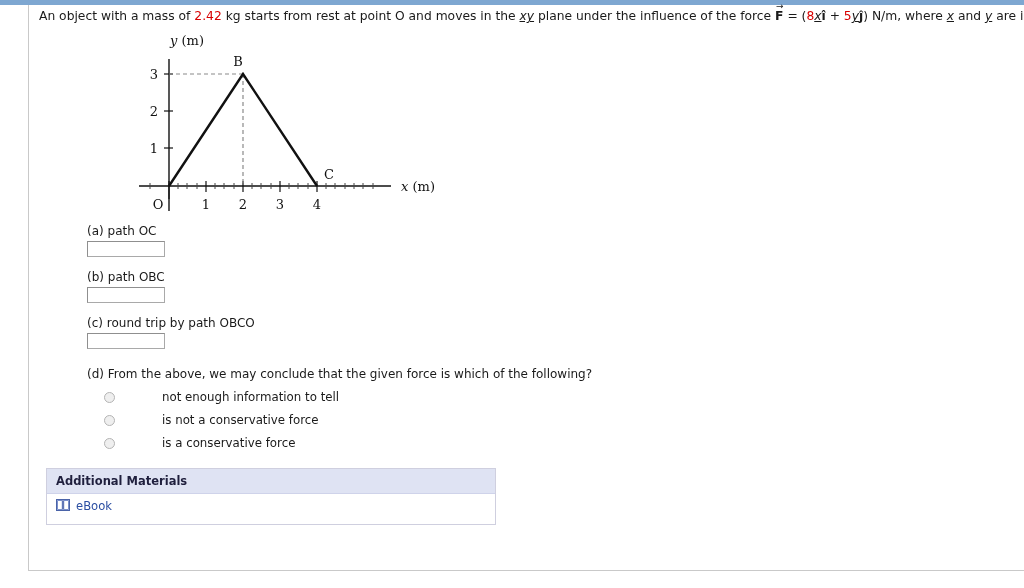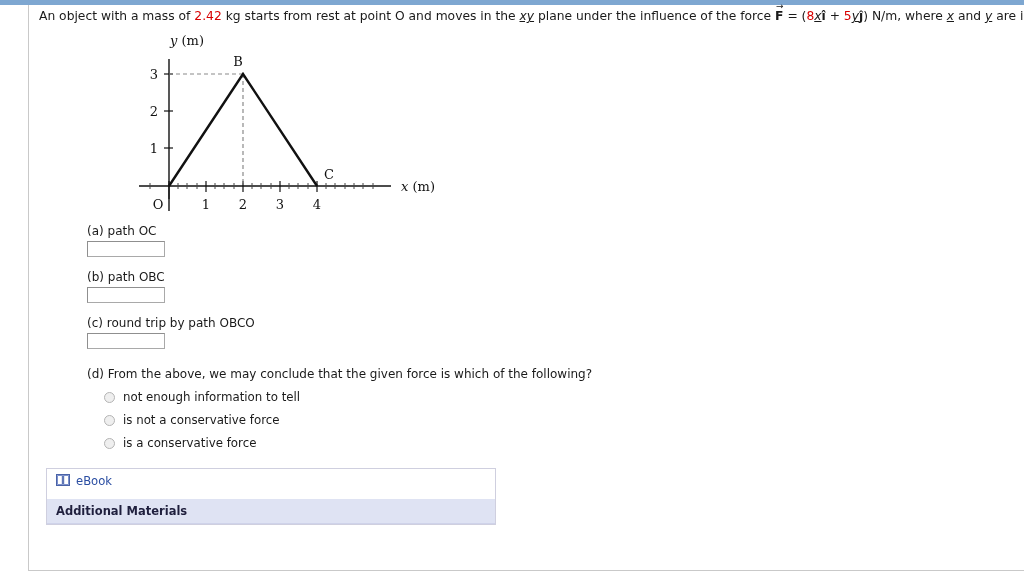--- a/index.html
+++ b/index.html
@@ -104,20 +104,21 @@
     font-size: 11px;
     padding: 0 2px;
     color: #111;
     outline: none;
   }
   .choice {
     display: flex;
     align-items: center;
     margin-top: 9px;
     margin-left: 17px;
+    gap: 39px;
   }
   .radio {
     width: 11px;
     height: 11px;
     border-radius: 50%;
     border: 1px solid #b4b4b4;
     background: #efefef;
     box-sizing: border-box;
     flex: 0 0 auto;
   }
@@ -268,28 +269,28 @@
         <span class="radio"></span>
         <span class="choice-label">is not a conservative force</span>
       </div>
       <div class="choice">
         <span class="radio"></span>
         <span class="choice-label">is a conservative force</span>
       </div>
     </div>
 
     <div id="materials">
+      <div id="materials-header">Additional Materials</div>
       <div id="materials-body">
         <span class="book-icon">
           <svg width="14" height="12" viewBox="0 0 14 12">
             <rect x="0.5" y="0.5" width="13" height="11" fill="#e9edf8" stroke="#4a63a8" stroke-width="1"></rect>
             <rect x="1.6" y="1.6" width="4.6" height="8.8" fill="#ffffff" stroke="#5d77bf" stroke-width="0.8"></rect>
             <rect x="7.8" y="1.6" width="4.6" height="8.8" fill="#ffffff" stroke="#5d77bf" stroke-width="0.8"></rect>
             <line x1="7" y1="1.4" x2="7" y2="10.6" stroke="#3d56a0" stroke-width="1.2"></line>
           </svg>
         </span>
         <a class="ebook-link" href="#">eBook</a>
       </div>
-      <div id="materials-header">Additional Materials</div>
     </div>
 
   </div>
 </div>
 
 </body></html>

